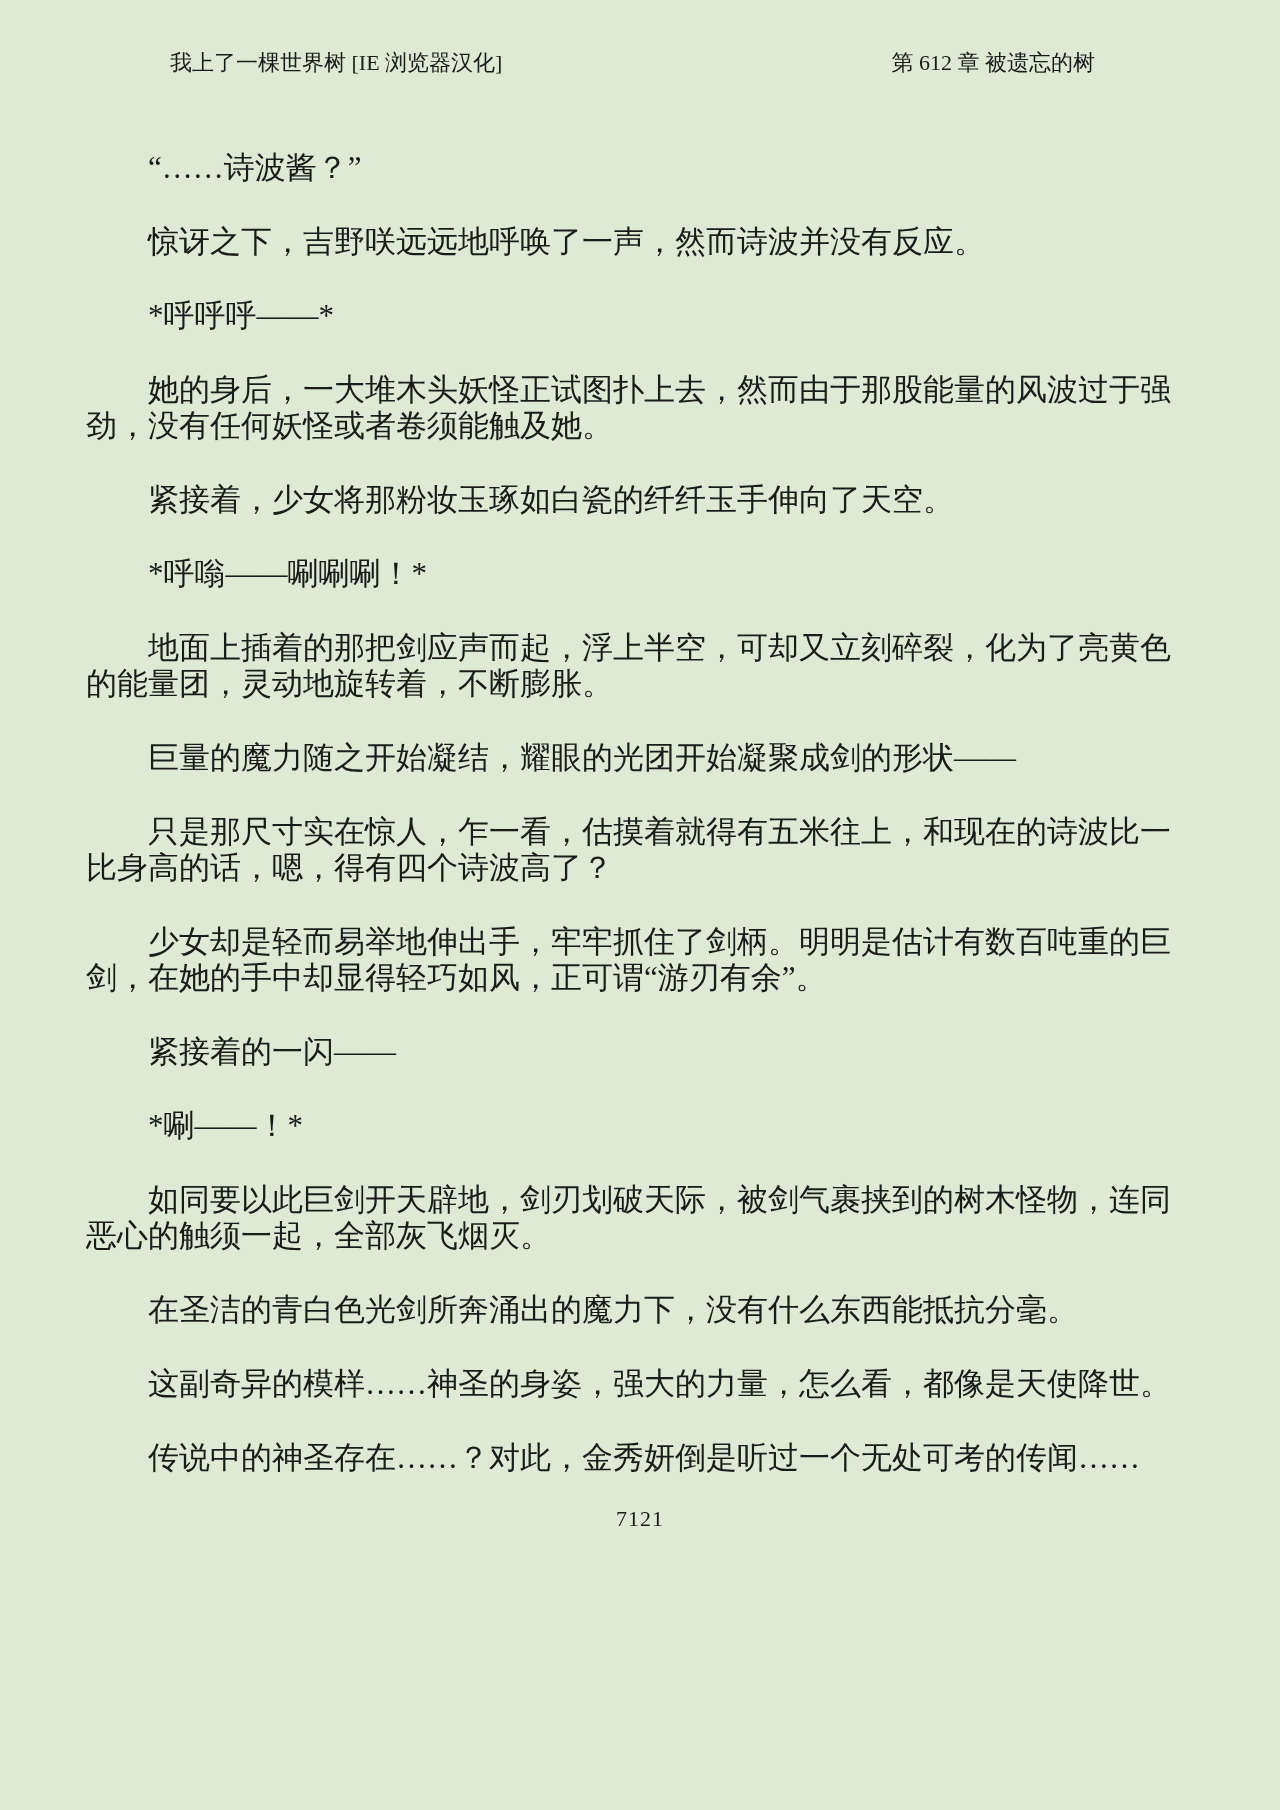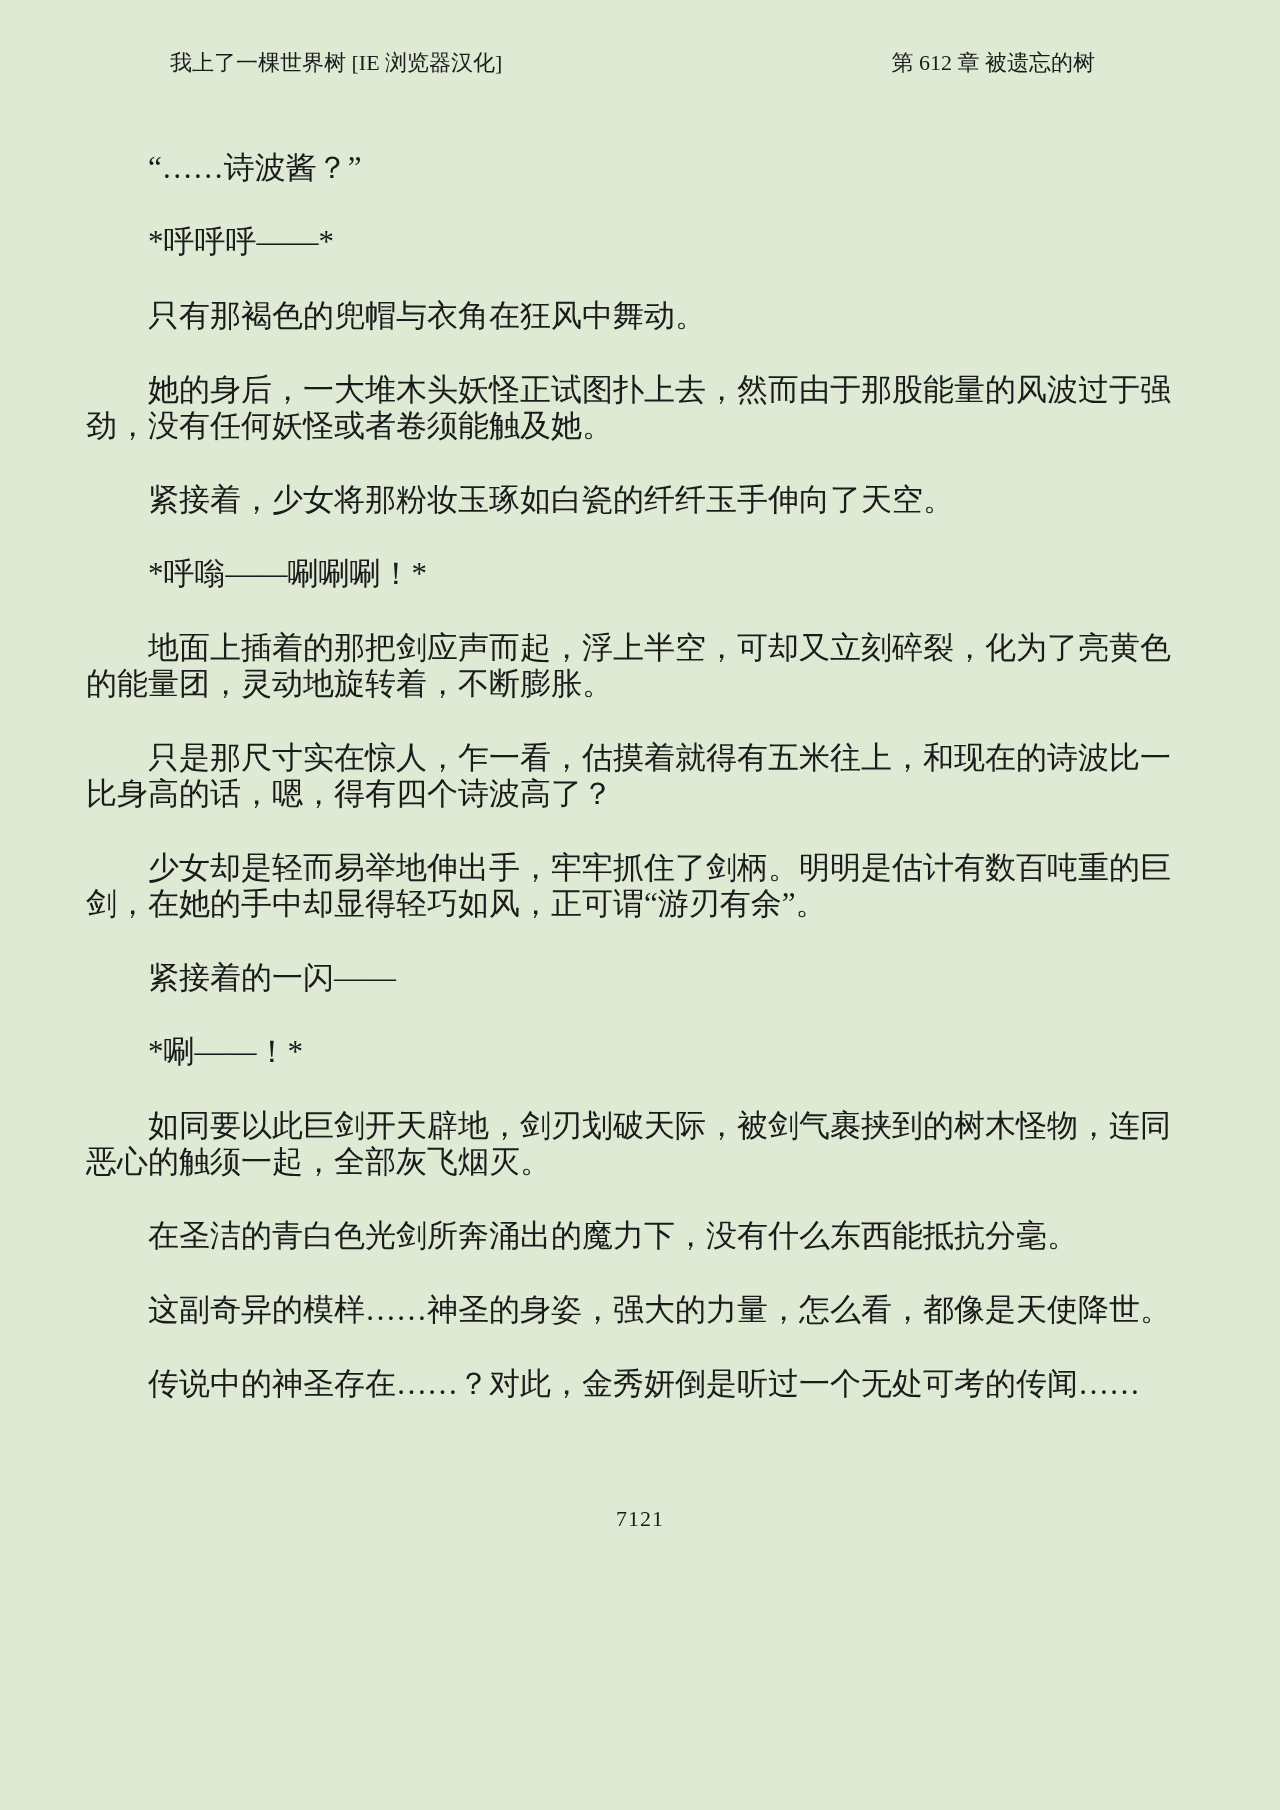--- a/index.html
+++ b/index.html
@@ -58,26 +58,27 @@
 
 <div class="page">
 
   <div class="page-header">
     <span>我上了一棵世界树 [IE 浏览器汉化]</span>
     <span>第 612 章 被遗忘的树</span>
   </div>
 
   <div class="content">
     <p>“……诗波酱？”</p>
+    <p>惊讶之下，吉野咲远远地呼唤了一声，然而诗波并没有反应。</p>
     <p>*呼呼呼——*</p>
-    <p>只有那褐色的兜帽与衣角在狂风中舞动。</p>
     <p>她的身后，一大堆木头妖怪正试图扑上去，然而由于那股能量的风波过于强劲，没有任何妖怪或者卷须能触及她。</p>
     <p>紧接着，少女将那粉妆玉琢如白瓷的纤纤玉手伸向了天空。</p>
     <p>*呼嗡——唰唰唰！*</p>
     <p>地面上插着的那把剑应声而起，浮上半空，可却又立刻碎裂，化为了亮黄色的能量团，灵动地旋转着，不断膨胀。</p>
+    <p>巨量的魔力随之开始凝结，耀眼的光团开始凝聚成剑的形状——</p>
     <p>只是那尺寸实在惊人，乍一看，估摸着就得有五米往上，和现在的诗波比一比身高的话，嗯，得有四个诗波高了？</p>
     <p>少女却是轻而易举地伸出手，牢牢抓住了剑柄。明明是估计有数百吨重的巨剑，在她的手中却显得轻巧如风，正可谓“游刃有余”。</p>
     <p>紧接着的一闪——</p>
     <p>*唰——！*</p>
     <p>如同要以此巨剑开天辟地，剑刃划破天际，被剑气裹挟到的树木怪物，连同恶心的触须一起，全部灰飞烟灭。</p>
     <p>在圣洁的青白色光剑所奔涌出的魔力下，没有什么东西能抵抗分毫。</p>
     <p>这副奇异的模样……神圣的身姿，强大的力量，怎么看，都像是天使降世。</p>
     <p>传说中的神圣存在……？对此，金秀妍倒是听过一个无处可考的传闻……</p>
   </div>
 

